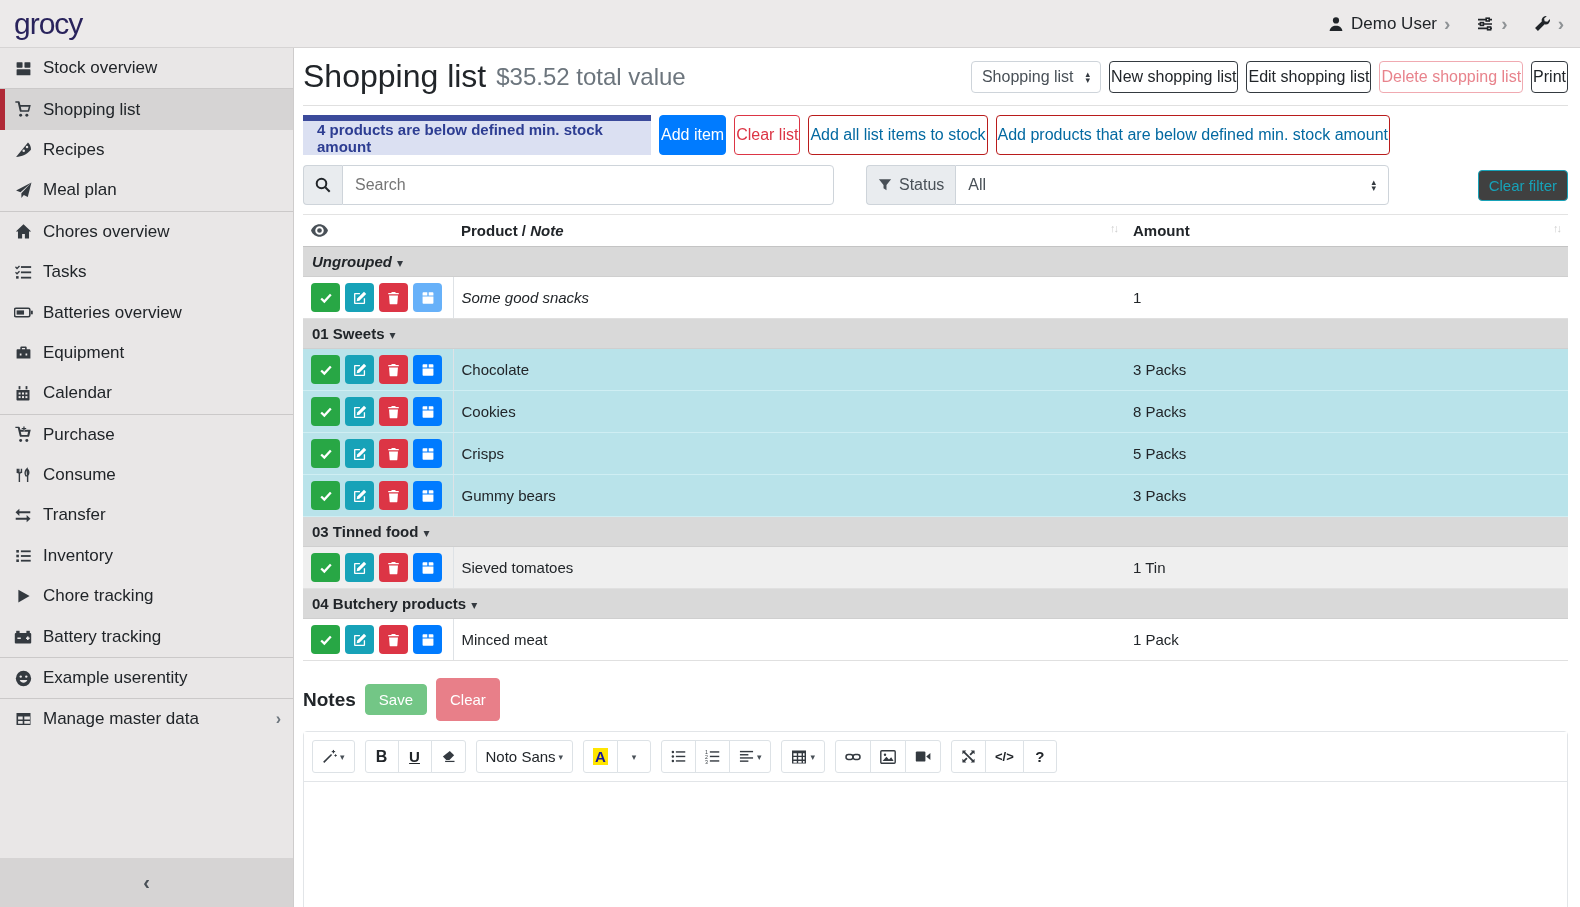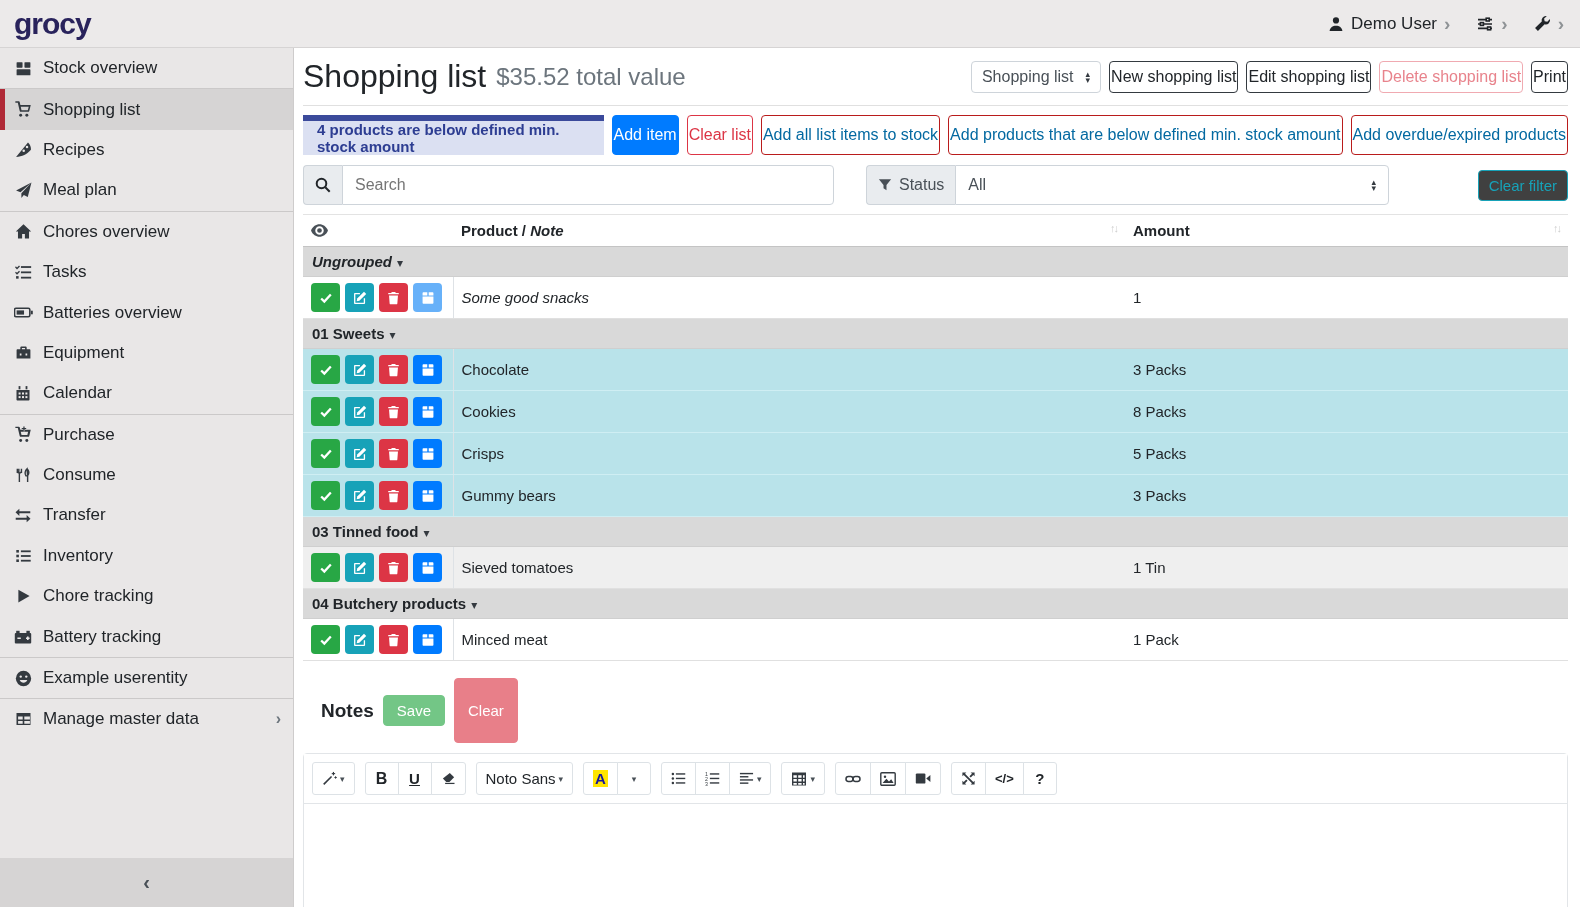--- a/index.html
+++ b/index.html
@@ -3,21 +3,21 @@
 <meta charset="utf-8">
 <style>
   * { box-sizing: border-box; margin: 0; padding: 0; }
   html,body { width:1580px; height:907px; overflow:hidden; background:#fff;
     font-family:"Liberation Sans","DejaVu Sans",sans-serif; color:#212529; }
   svg { display:block; }
 
   
   .navbar { height:48px; background:#eceaea; border-bottom:1px solid #d6d4d4;
     display:flex; align-items:center; justify-content:space-between; padding:0 16px 0 14px; }
-  .logo { font-size:30px; font-weight:bold; color:#29235c; letter-spacing:-1px; }
+  .logo { font-size:30px; font-weight:normal; color:#29235c; letter-spacing:-1px; }
   .nav-right { display:flex; align-items:center; gap:26px; }
   .nav-item { display:flex; align-items:center; gap:7px; font-size:17px; color:#212529; cursor:pointer; }
   .chev { color:#8f9396; font-size:19px; font-weight:bold; line-height:1; }
 
   
   .layout { display:flex; height:859px; }
   .sidebar { width:294px; background:#e9e7e7; border-right:1px solid #cecccc;
     display:flex; flex-direction:column; flex-shrink:0; }
   .side-items { flex:1; }
   .side-item { height:40.4px; display:flex; align-items:center; gap:9px;
@@ -84,26 +84,26 @@
   .rowbtns { display:flex; gap:5px; }
   .abtn { width:29px; height:29px; border-radius:4px; border:0; display:flex;
     align-items:center; justify-content:center; color:#fff; cursor:pointer; }
   .abtn.b-check { background:#28a745; } .abtn.b-edit { background:#17a2b8; }
   .abtn.b-trash { background:#dc3545; } .abtn.b-stock { background:#007bff; }
   .abtn.b-stock.dim { background:#67b1f9; }
   .note-text { font-style:italic; }
   .hdr-note { font-style:italic; }
 
   
-  .notes-row { display:flex; align-items:center; gap:9px; margin-top:17px;margin-left:18px; }
+  .notes-row { display:flex; align-items:center; gap:9px; margin-top:17px; }
   .notes-title { font-size:19px; font-weight:bold; }
   .btn-save { background:#73c686; border:1px solid #73c686; color:#fff; font-size:15px;
     padding:6px 13px; border-radius:4px; }
   .btn-clearnotes { background:#e87f89; border:1px solid #e87f89; color:#fff; font-size:15px;
-    padding:23px 13px; border-radius:4px; }
+    padding:12px 13px; border-radius:4px; }
   .editor { margin-top:10px; border:1px solid #e2e5e8; border-radius:4px; }
   .ed-toolbar { display:flex; gap:10px; padding:8px; border-bottom:1px solid #e2e5e8;
     background:#fff; flex-wrap:nowrap; }
   .btn-grp { display:flex; }
   .tbtn { min-width:34px; height:33px; background:#fff; border:1px solid #dde2e6;
     display:flex; align-items:center; justify-content:center; gap:3px; padding:0 9px;
     font-size:15px; color:#212529; cursor:pointer; margin-left:-1px; }
   .btn-grp .tbtn:first-child { margin-left:0; border-radius:3px 0 0 3px; }
   .btn-grp .tbtn:last-child { border-radius:0 3px 3px 0; }
   .btn-grp .tbtn:only-child { border-radius:3px; }
@@ -363,21 +363,20 @@
     <hr class="rule">
 
     <div class="action-row">
       <div class="alert-min">
         <span>4 products are below defined min. stock amount</span>
       </div>
       <button class="btn btn-primary">Add item</button>
       <button class="btn btn-outline-danger">Clear list</button>
       <button class="btn btn-outline-primary">Add all list items to stock</button>
       <button class="btn btn-outline-primary">Add products that are below defined min. stock amount</button>
-      <button class="btn btn-outline-primary">Add overdue/expired products</button>
     </div>
 
     <div class="filter-row">
       <div class="igroup search-group">
         <span class="iprepend">
           <svg width="16" height="16" viewBox="0 0 16 16" fill="none" stroke="#212529" stroke-width="2">
               <circle cx="6.5" cy="6.5" r="4.8"></circle>
               <path d="m10.3 10.3 4.4 4.4"></path>
             </svg>
         </span>

